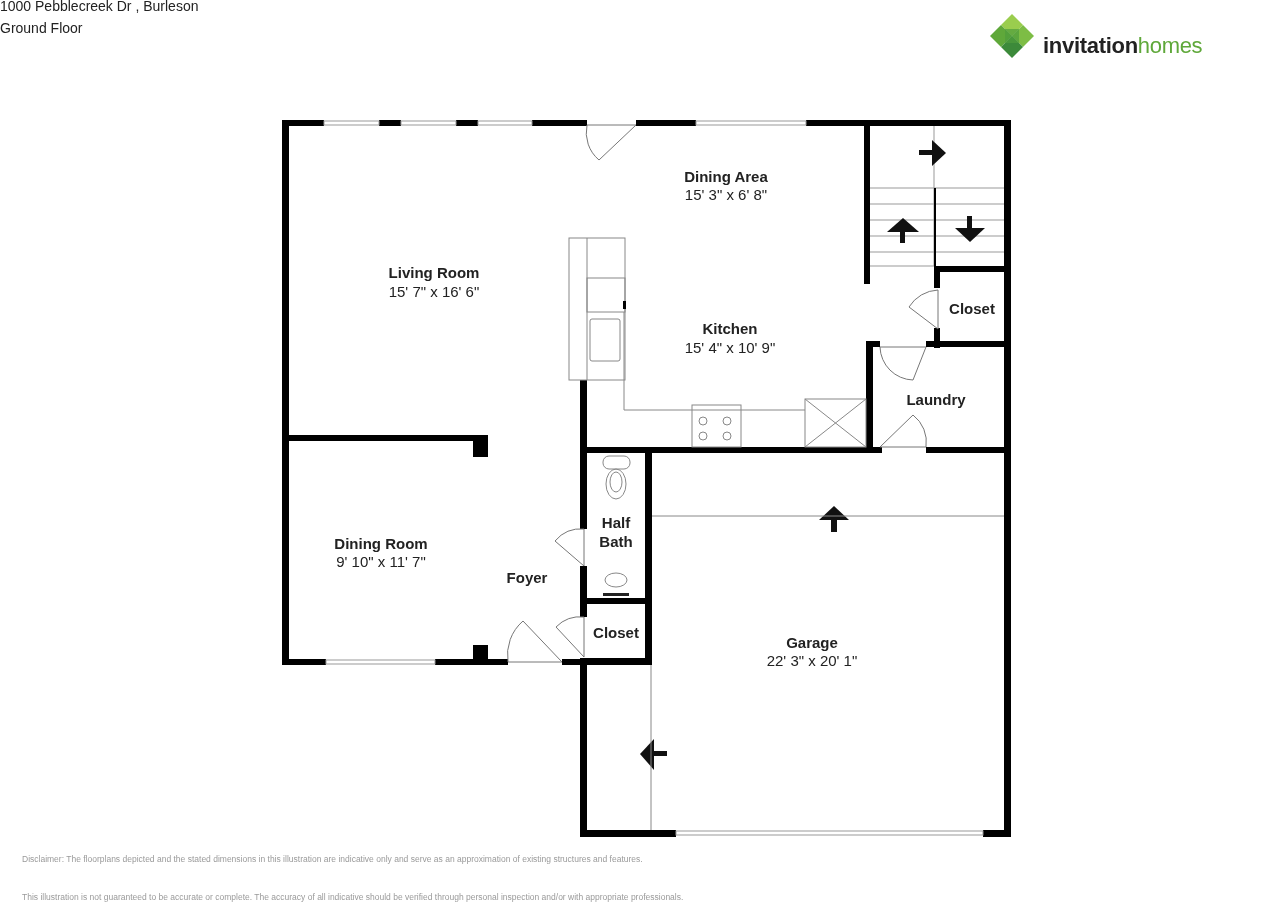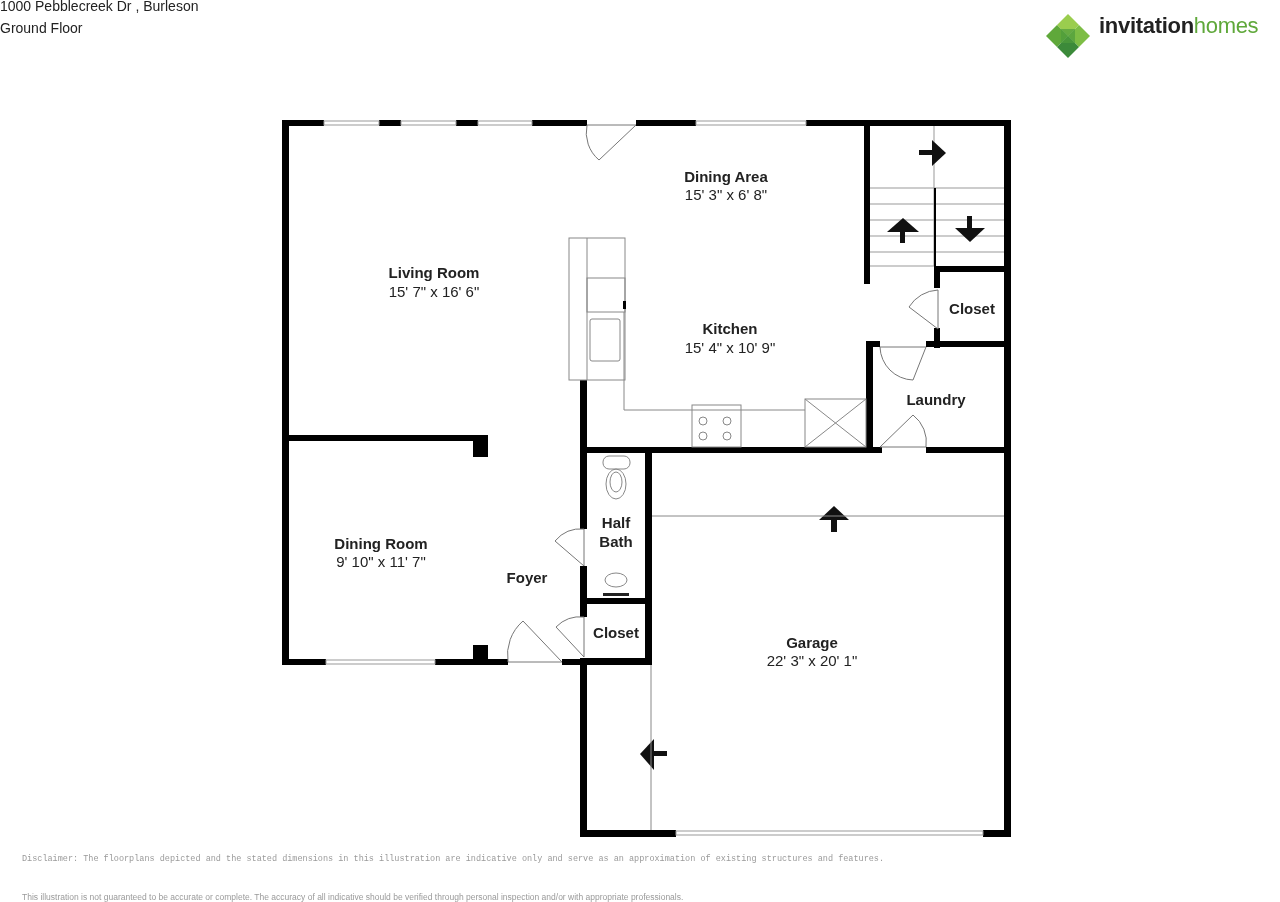--- a/index.html
+++ b/index.html
@@ -1,25 +1,25 @@
 <!DOCTYPE html>
 <html><head>
 <meta charset="utf-8">
 <style>
   html,body{margin:0;padding:0;background:#fff;}
   body{width:1280px;height:902px;position:relative;overflow:hidden;font-family:"Liberation Sans",sans-serif;color:#222;}
   .hdr{position:absolute;left:0;font-size:14px;color:#222;}
   #addr{top:-2px;}
   #floor{top:20px;}
-  .logo{position:absolute;left:1045px;top:13px;width:235px;height:46px;display:flex;align-items:flex-start;}
+  .logo{position:absolute;left:989px;top:13px;width:235px;height:46px;display:flex;align-items:flex-end;}
   .logo-text{font-size:22px;font-weight:bold;margin-left:8px;letter-spacing:-0.3px;}
   .logo-text .a{color:#222;}
   .logo-text .b{color:#5fa83a;font-weight:normal;}
   .disc{position:absolute;left:22px;font-size:8.5px;color:#9a9a9a;}
-  #d1{top:854px;font-family:Liberation Mono, monospace;}
+  #d1{top:854px;}
   #d2{top:892px;}
   svg.plan{position:absolute;left:0;top:0;}
   .room-label{font-family:"Liberation Sans",sans-serif;font-weight:bold;font-size:15px;fill:#222;text-anchor:middle;}
   .room-dim{font-family:"Liberation Sans",sans-serif;font-size:15px;fill:#222;text-anchor:middle;}
 </style>
 </head>
 <body>
 
 <div class="hdr" id="addr">1000 Pebblecreek Dr , Burleson</div>
 <div class="hdr" id="floor">Ground Floor</div>

